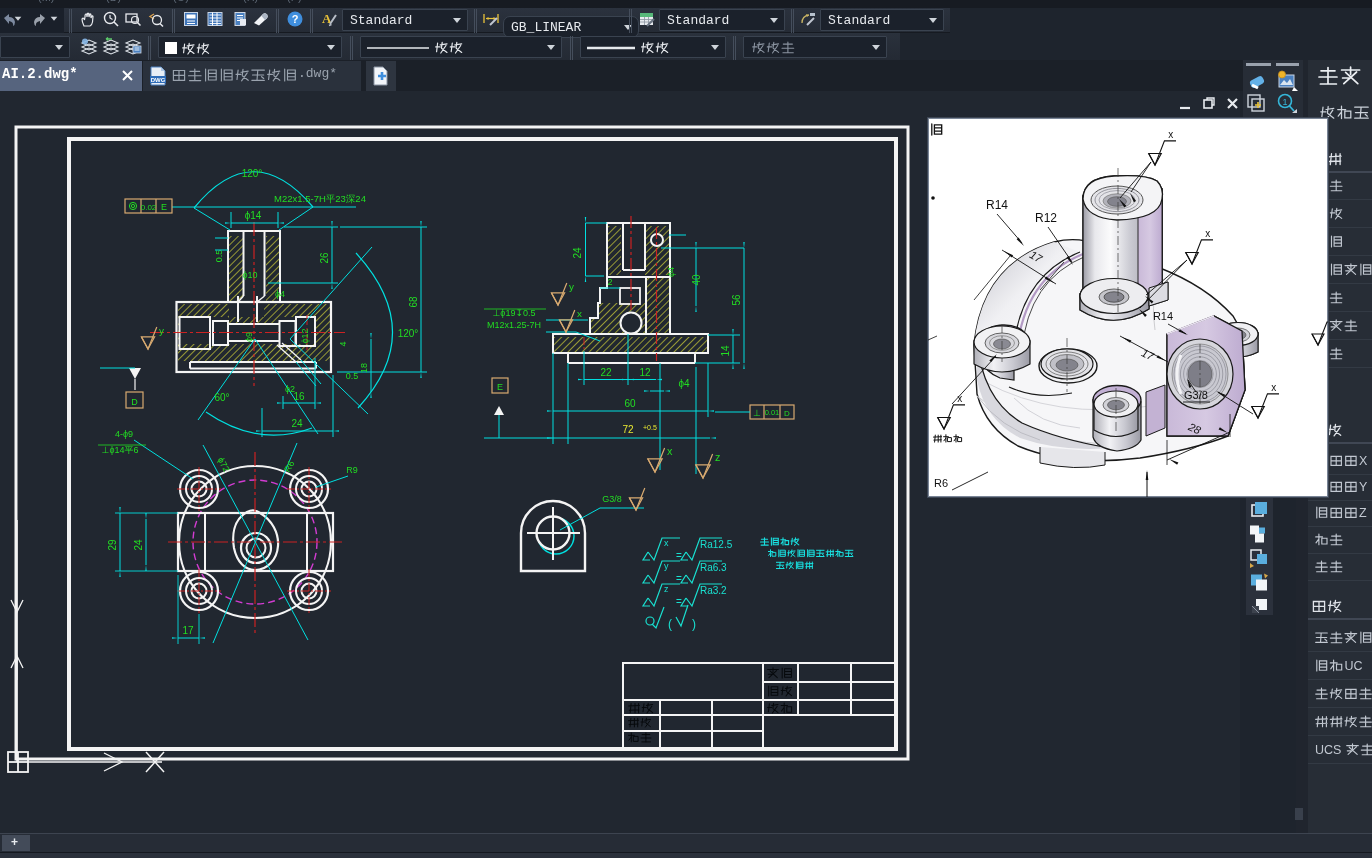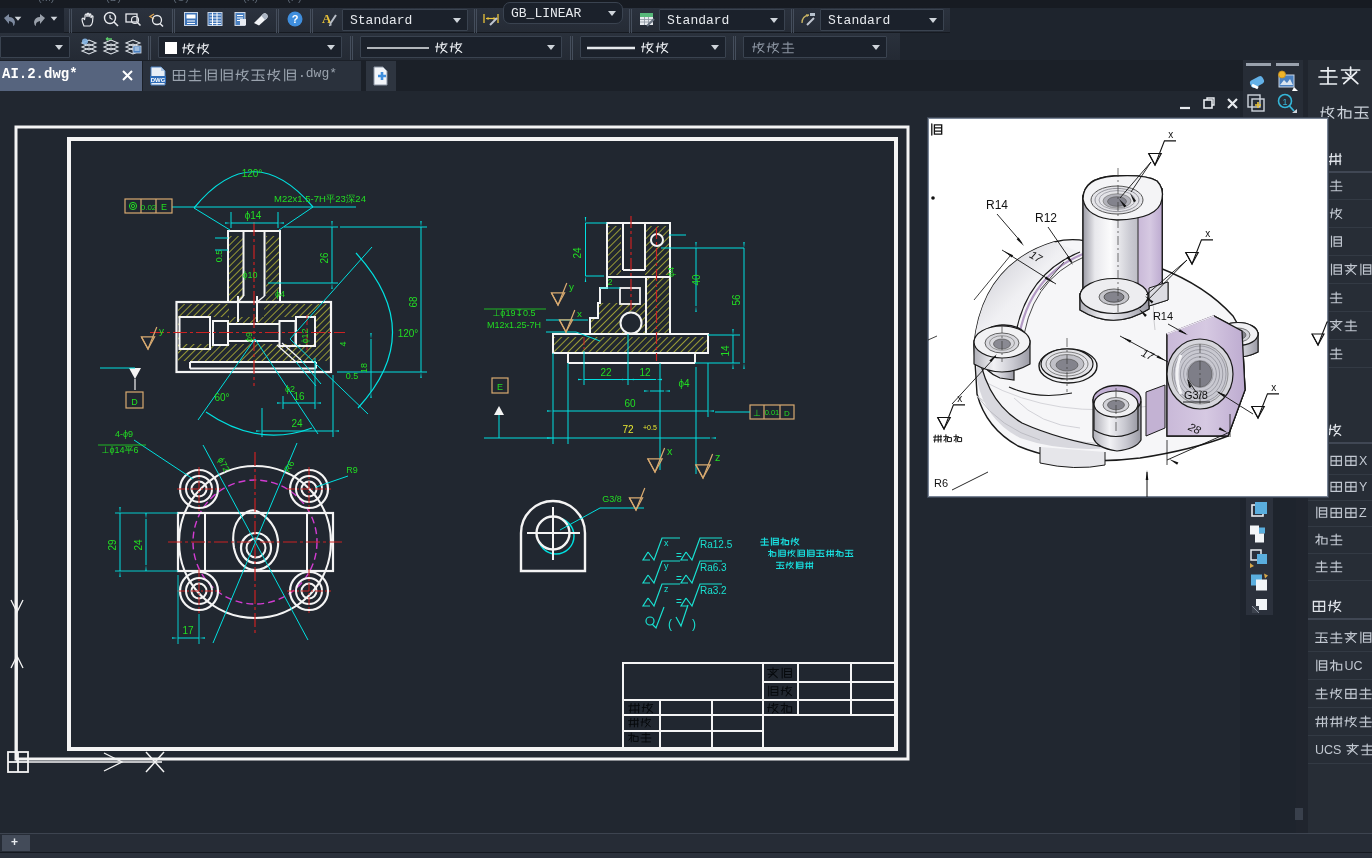--- a/index.html
+++ b/index.html
@@ -460,21 +460,21 @@
     <span style="position:absolute;right:6px;top:8px;width:0;height:0;border-left:4.5px solid transparent;border-right:4.5px solid transparent;border-top:5.5px solid #cfd4da"></span>
   </div>
 <div style="position:absolute;left:474px;top:9px;width:1px;height:24px;background:#454e5c"></div>
 <div style="position:absolute;left:476px;top:9px;width:1px;height:24px;background:#454e5c"></div>
 <svg style="position:absolute;left:482px;top:10px" width="18" height="18" viewBox="0 0 18 18">
     <path d="M2 4 V13 M16 4 V13" stroke="#e8c23a" stroke-width="1.3"></path>
     <path d="M4 8.5 H14" stroke="#e8c23a" stroke-width="1.2"></path>
     <path d="M4 8.5 L6.5 7 V10 Z M14 8.5 L11.5 7 V10 Z" fill="#e8c23a"></path>
     <path d="M8 15 L15 8" stroke="#c0c6d0" stroke-width="2"></path>
   </svg>
-<div style="position:absolute;left:503px;top:2px;width:120px;height:22px;background:#1b212b;border:1px solid #3a4350;border-radius:7px">
+<div style="position:absolute;left:503px;top:16px;width:136px;height:22px;background:#1b212b;border:1px solid #3a4350;border-radius:7px">
     <span style="position:absolute;left:7px;top:3px;font-family:'Liberation Mono',monospace;font-size:13px;color:#e6e9ed;white-space:nowrap">GB_LINEAR</span>
     <span style="position:absolute;right:6px;top:8px;width:0;height:0;border-left:4.5px solid transparent;border-right:4.5px solid transparent;border-top:5.5px solid #cfd4da"></span>
   </div>
 <div style="position:absolute;left:629px;top:9px;width:1px;height:24px;background:#454e5c"></div>
 <div style="position:absolute;left:631px;top:9px;width:1px;height:24px;background:#454e5c"></div>
 <svg style="position:absolute;left:638px;top:10px" width="18" height="18" viewBox="0 0 18 18">
     <rect x="2" y="3" width="13" height="4" fill="#57b87a"></rect>
     <rect x="2" y="7" width="13" height="8" fill="#e8ecf0"></rect>
     <path d="M2 9.5 H15 M2 12 H15 M6.5 7 V15 M10.5 7 V15" stroke="#8a94a0" stroke-width="0.8"></path>
     <path d="M9 16 L16 9" stroke="#6a7482" stroke-width="2"></path>

